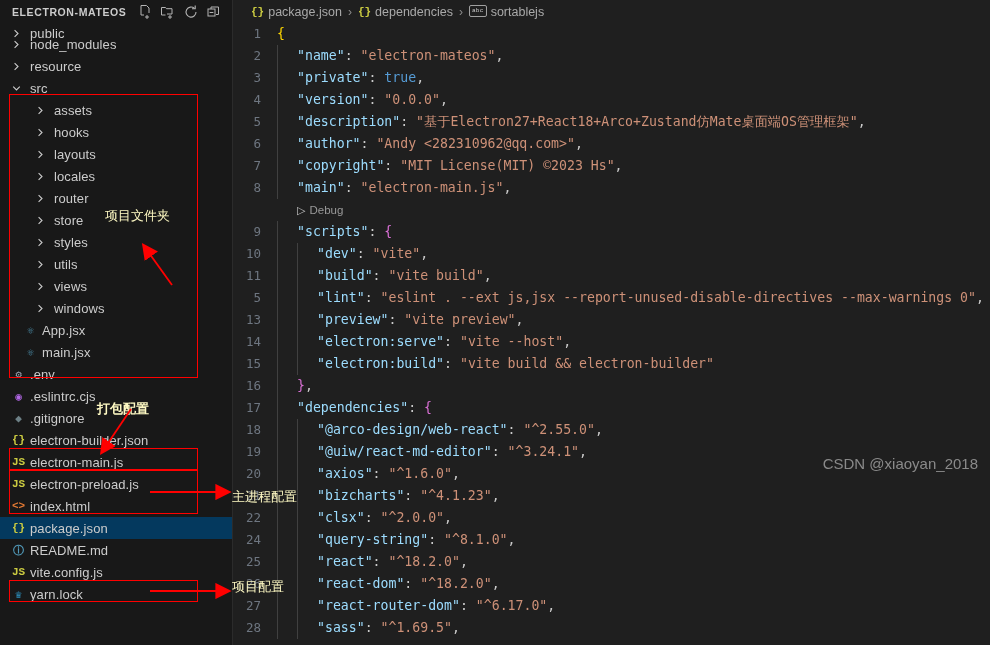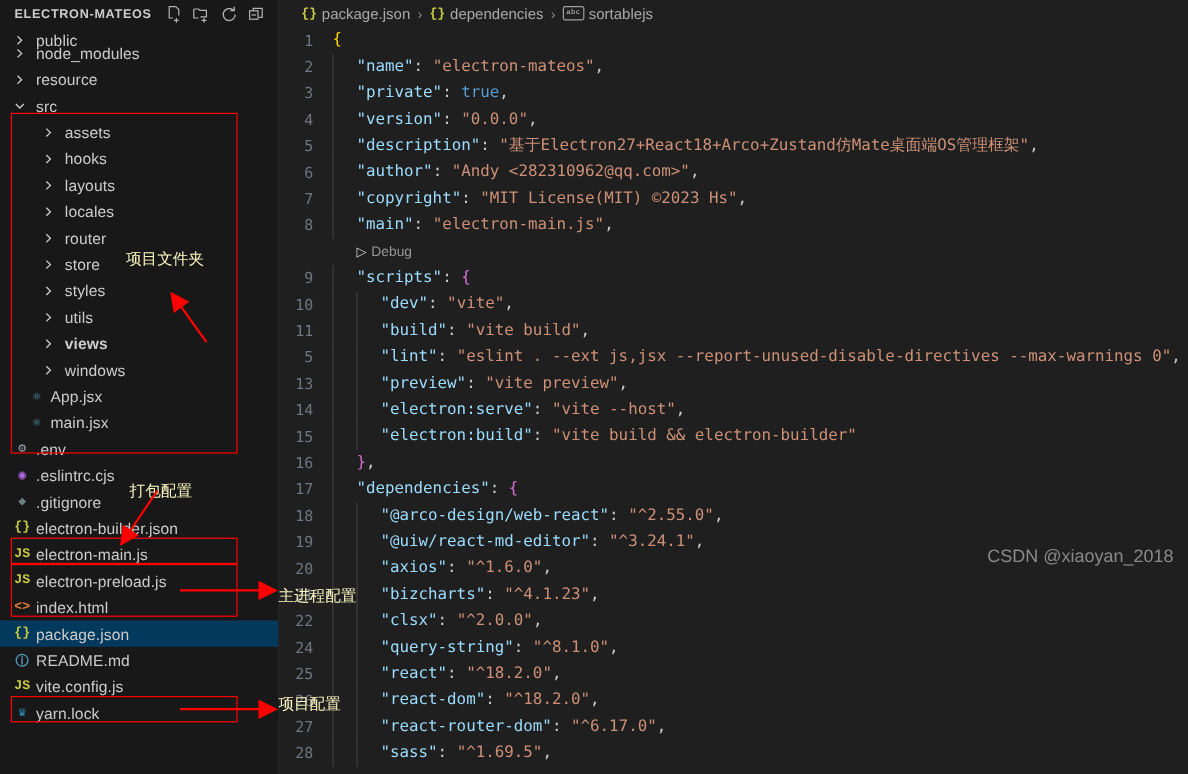--- a/index.html
+++ b/index.html
@@ -263,21 +263,21 @@
             </svg>
           </span>
           <span class="lbl" style="margin-left: 6px;">utils</span>
         </div>
         <div class="row lv2">
           <span class="chev">
             <svg width="9" height="9" viewBox="0 0 9 9">
               <path d="M2.6 1.2L6 4.5L2.6 7.8" fill="none" stroke="#cccccc" stroke-width="1.1"></path>
             </svg>
           </span>
-          <span class="lbl" style="margin-left: 6px; font-weight: bold;">views</span>
+          <span class="lbl" style="margin-left: 6px;">views</span>
         </div>
         <div class="row lv2">
           <span class="chev">
             <svg width="9" height="9" viewBox="0 0 9 9">
               <path d="M2.6 1.2L6 4.5L2.6 7.8" fill="none" stroke="#cccccc" stroke-width="1.1"></path>
             </svg>
           </span>
           <span class="lbl" style="margin-left: 6px;">windows</span>
         </div>
         <div class="row lv2f">
@@ -395,21 +395,21 @@
 
     <div class="abox" style="left:9px;top:94px;width:189px;height:284px;"></div>
 
     <div class="abox" style="left:9px;top:448px;width:189px;height:22px;"></div>
 
     <div class="abox" style="left:9px;top:470px;width:189px;height:44px;"></div>
 
     <div class="abox" style="left:9px;top:580px;width:189px;height:22px;"></div>
 
     <div class="atext" style="left:105px;top:207px;">项目文件夹</div>
-    <div class="atext" style="left:108px;top:400px;">打包配置</div>
+    <div class="atext" style="left:97px;top:400px;font-weight:bold;">打包配置</div>
     <div class="atext" style="left:232px;top:488px;">主进程配置</div>
     <div class="atext" style="left:232px;top:578px;">项目配置</div>
 
     <svg class="aarrow" style="left:0;top:0;" width="990" height="645">
       <defs>
         <marker id="ah" markerWidth="9" markerHeight="9" refX="7" refY="4.5" orient="auto">
           <path d="M0,0 L9,4.5 L0,9 Z" fill="#ff0000"></path>
         </marker>
       </defs>
 

